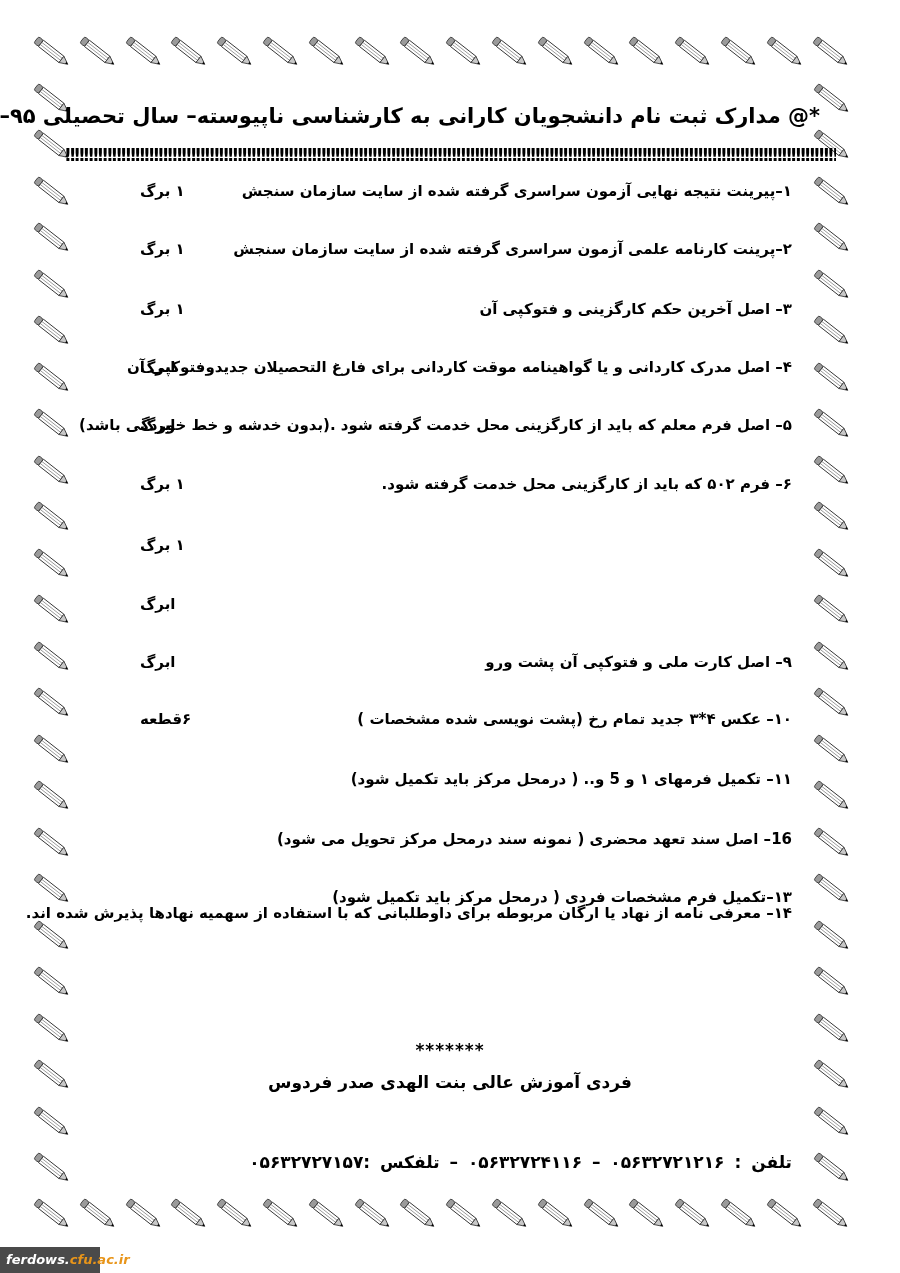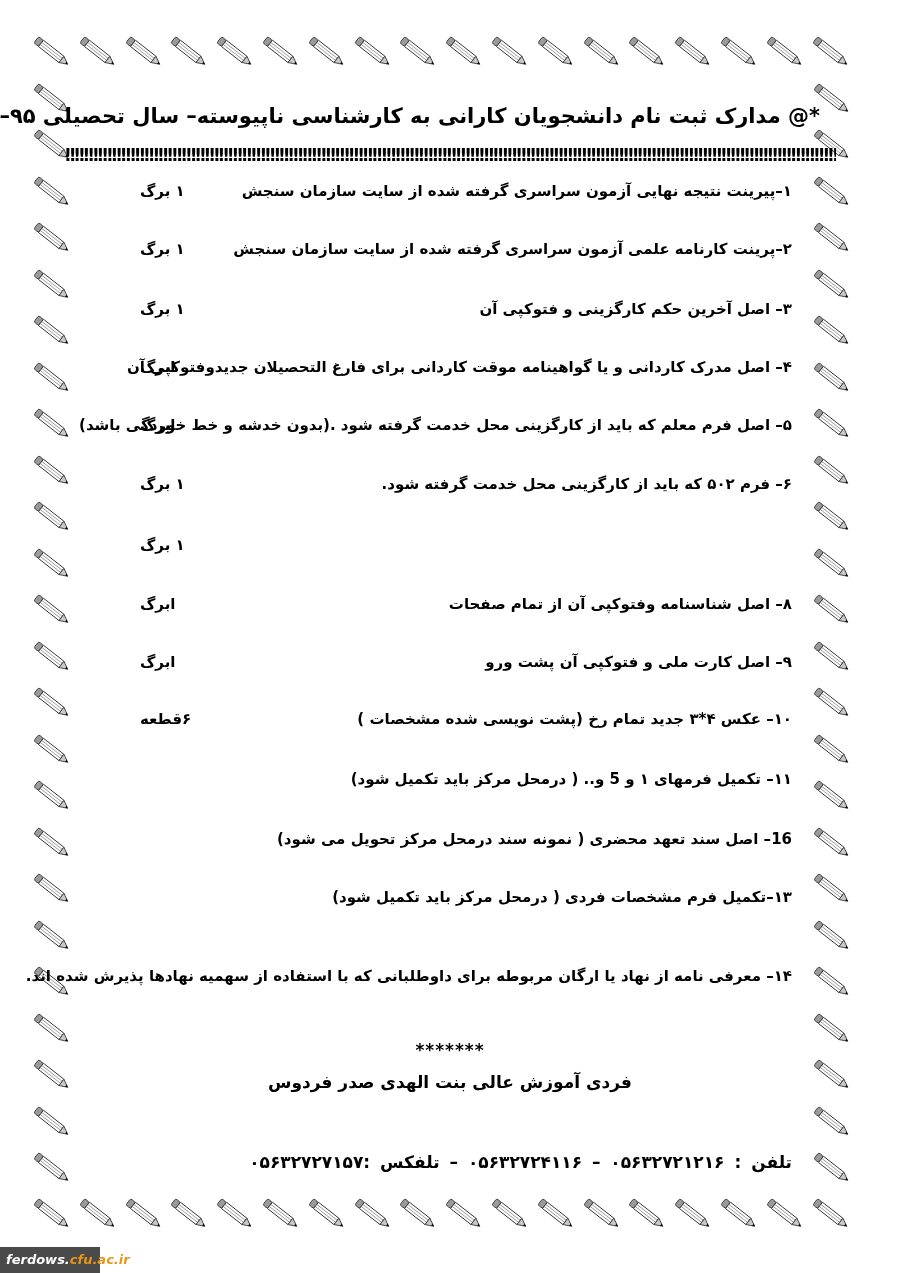--- a/index.html
+++ b/index.html
@@ -921,41 +921,40 @@
     <span class="qty">ابرگ</span>
   </div>
   <div class="item" style="top:293px">
     <span class="text">۶– فرم ۵۰۲ که باید از کارگزینی محل خدمت گرفته شود.</span>
     <span class="qty">۱ برگ</span>
   </div>
   <div class="item" style="top:354px">
     <span class="qty">۱ برگ</span>
   </div>
   <div class="item" style="top:413px">
-    <span class="text">۸– اصل شناسنامه وفتوکپی آن از تمام صفحات</span>
     <span class="qty">ابرگ</span>
   </div>
   <div class="item" style="top:471px">
     <span class="text">۹– اصل کارت ملی و فتوکپی آن پشت ورو</span>
     <span class="qty">ابرگ</span>
   </div>
   <div class="item" style="top:528px">
     <span class="text">۱۰– عکس ۴*۳ جدید تمام رخ (پشت نویسی شده مشخصات )</span>
     <span class="qty">۶قطعه</span>
   </div>
   <div class="item" style="top:588px">
     <span class="text">۱۱– تکمیل فرمهای  ۱  و   5 و..  ( درمحل مرکز باید تکمیل شود)</span>
   </div>
   <div class="item" style="top:648px">
     <span class="text">16– اصل سند تعهد محضری ( نمونه سند درمحل مرکز تحویل می شود)</span>
   </div>
   <div class="item" style="top:706px">
     <span class="text">۱۳–تکمیل فرم مشخصات فردی ( درمحل مرکز باید تکمیل شود)</span>
   </div>
-  <div class="item" style="top:785px">
+  <div class="item" style="top:722px">
     <span class="text">۱۴– معرفی نامه از نهاد یا ارگان مربوطه برای داوطلبانی که با استفاده از سهمیه نهادها پذیرش شده اند.</span>
   </div>
 </div>
 
 <div class="stars">*******</div>
 <div class="center-name">فردی آموزش عالی بنت الهدی صدر فردوس</div>
 <div class="contact">تلفن : ۰۵۶۳۲۷۲۱۲۱۶   –   ۰۵۶۳۲۷۲۴۱۱۶   – تلفکس :۰۵۶۳۲۷۲۷۱۵۷</div>
 
 <div class="watermark">
   <span class="wm-a">ferdows.</span><span class="wm-b">cfu.ac.ir</span>

